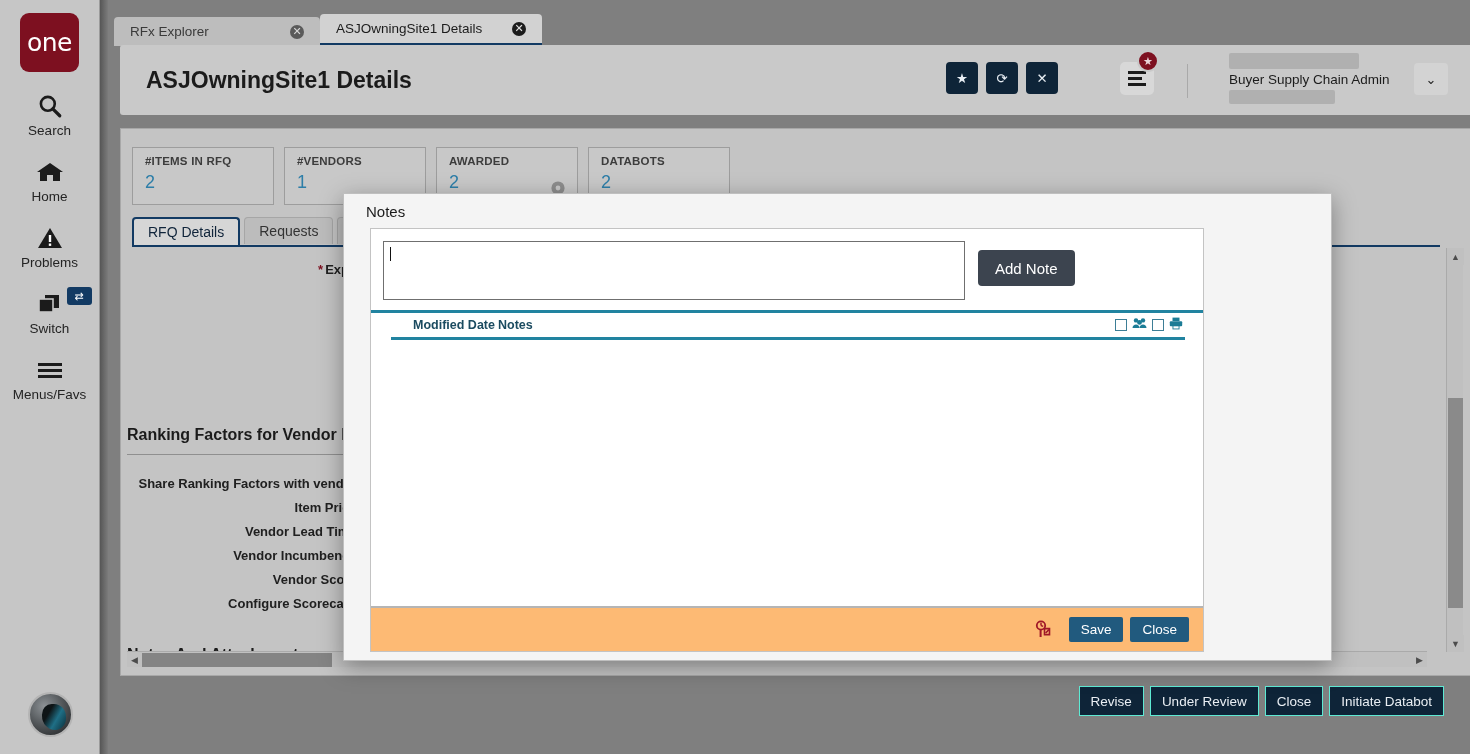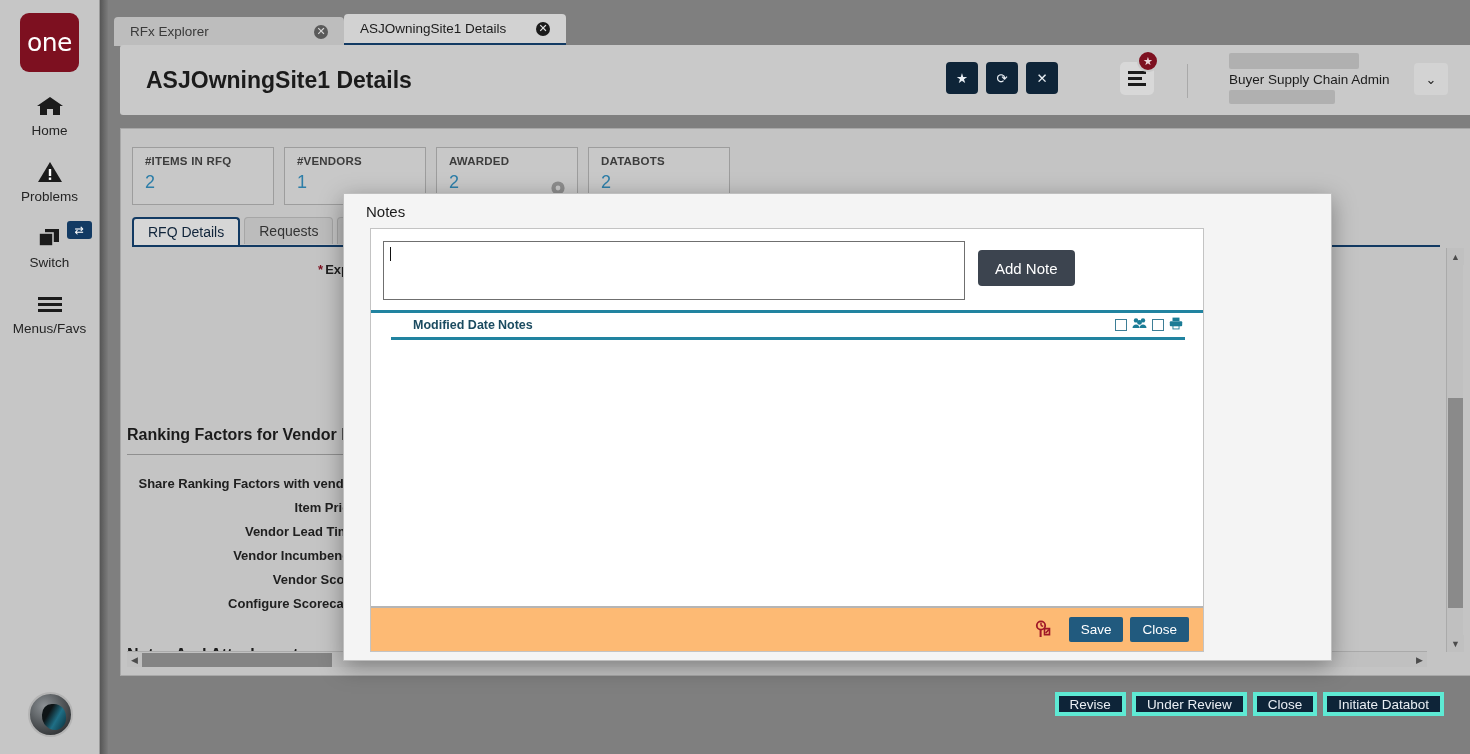--- a/index.html
+++ b/index.html
@@ -108,21 +108,21 @@
   .doc-tab .tab-label { white-space: nowrap; }
   .doc-tab .tab-close {
     margin-left: 22px;
     width: 14px; height: 14px; border-radius: 50%;
     background: #5a5a5a; color: #d9d9d9;
     font-size: 11px; line-height: 14px; text-align: center;
     font-family: "DejaVu Sans", sans-serif;
     display: inline-block;
   }
   .doc-tab.active .tab-close { background: #1b1b1b; color: #e4e4e4; }
-  .tab-w1 { width: 230px; justify-content: space-between; gap: 21px; }
+  .tab-w1 { width: 206px; justify-content: space-between; gap: 21px; }
   .tab-w2 { width: 222px; justify-content: space-between; }
 
   
   #page-header {
     position: absolute; left: 12px; top: 45px;
     width: 1352px; height: 70px;
     background: #c9c9c9;
     border-radius: 3px;
     display: flex; align-items: center;
   }
@@ -288,23 +288,23 @@
     position: absolute; left: 15px; top: 1px;
     width: 190px; height: 14px; background: #848484;
   }
 
   
   #footer-actions {
     position: absolute; right: 26px; bottom: 38px;
     display: flex; gap: 6px;
   }
   .nav-btn {
-    height: 24px; padding: 0 11px;
+    height: 30px; padding: 0 11px;
     background: #0e2438; color: #e9eef3;
-    border: 4px solid #5eead4;
+    border: 1px solid #5eead4;
     font-size: 13.5px;
     display: flex; align-items: center; cursor: pointer;
     font-family: "Liberation Sans", sans-serif;
   }
 
   
   #modal-shell {
     position: absolute; left: 343px; top: 193px;
     width: 989px; height: 468px;
     background: #f4f4f4;
@@ -405,20 +405,29 @@
 </head>
 <body>
 
 <div id="app">
 
   <div id="rail">
     <div class="brand">
       <span class="brand-text">one</span>
     </div>
 
+    <div class="rail-item">
+      <span class="ico">
+        <svg width="26" height="26" viewBox="0 0 24 24">
+            <circle cx="10" cy="10" r="6.4" fill="none" stroke="#1b1b1b" stroke-width="2.4"></circle>
+            <line x1="14.6" y1="14.6" x2="21" y2="21" stroke="#1b1b1b" stroke-width="3" stroke-linecap="round"></line>
+          </svg>
+      </span>
+      <span class="lbl">Search</span>
+    </div>
 
     <div class="rail-item">
       <span class="ico">
         <svg width="28" height="24" viewBox="0 0 28 24">
             <path d="M14 3 L27 12 L24 12 L24 21 L17 21 L17 15 L11 15 L11 21 L4 21 L4 12 L1 12 Z" fill="#1b1b1b"></path>
           </svg>
       </span>
       <span class="lbl">Home</span>
     </div>
 

